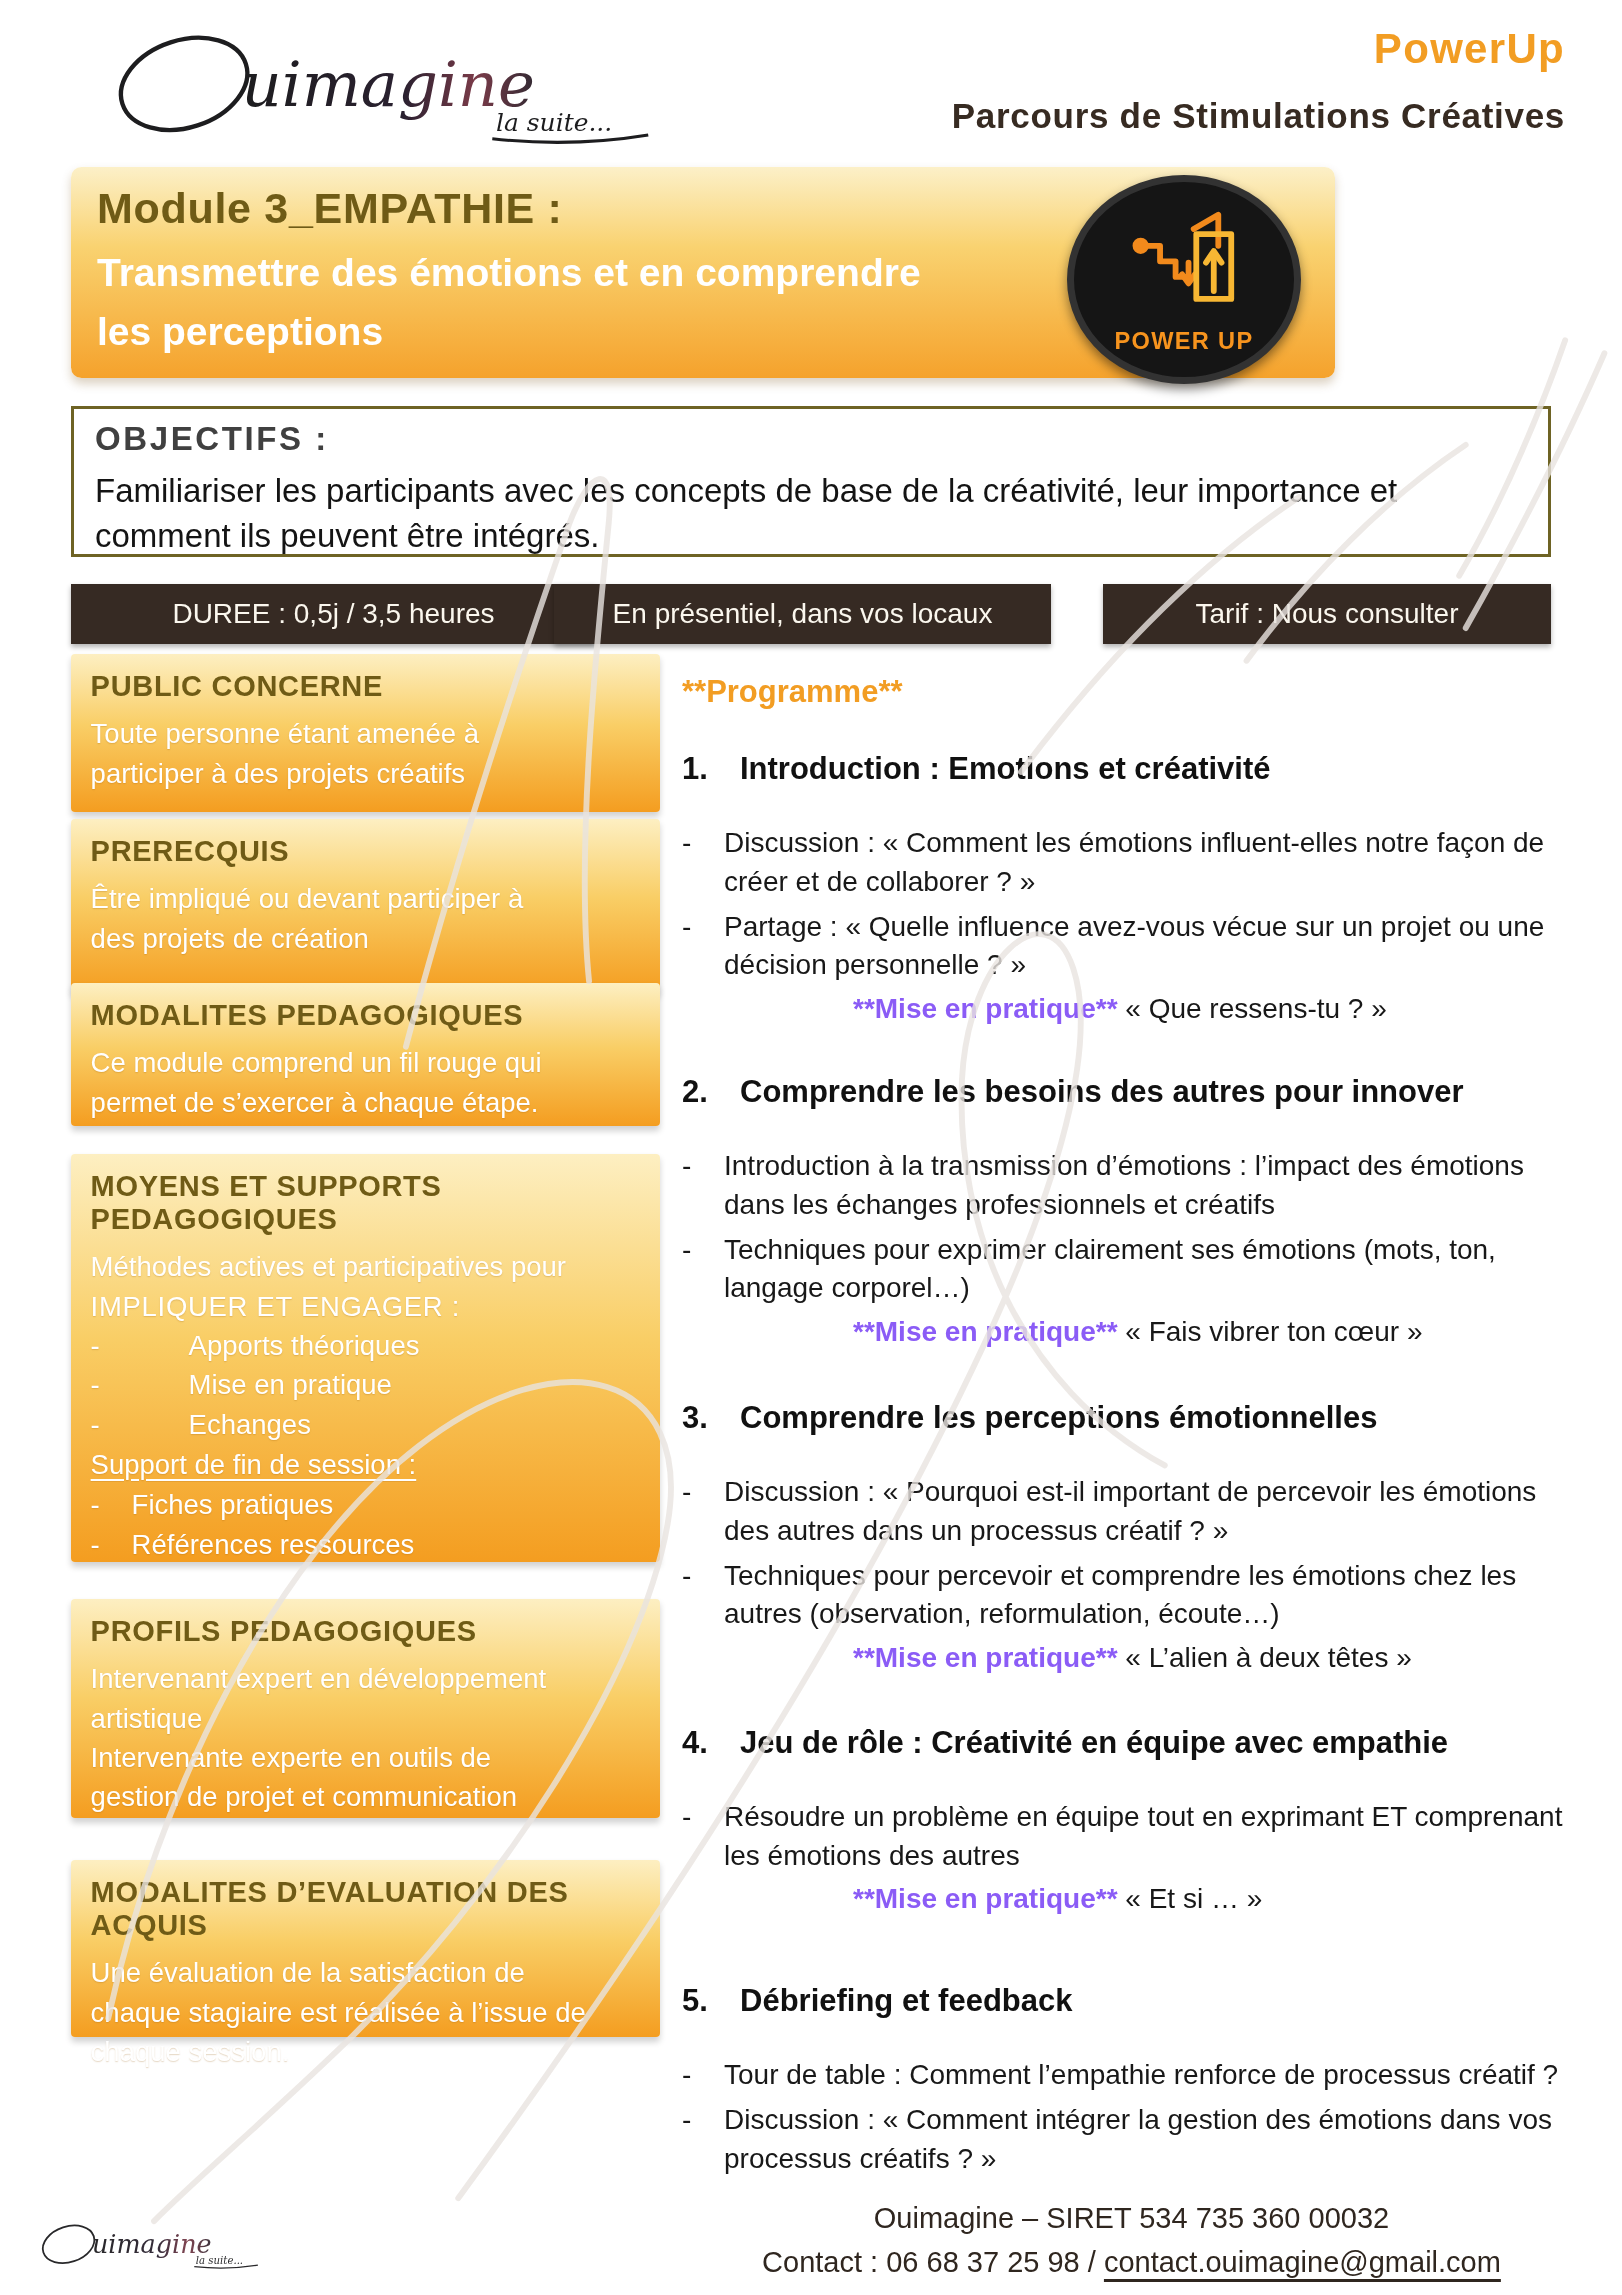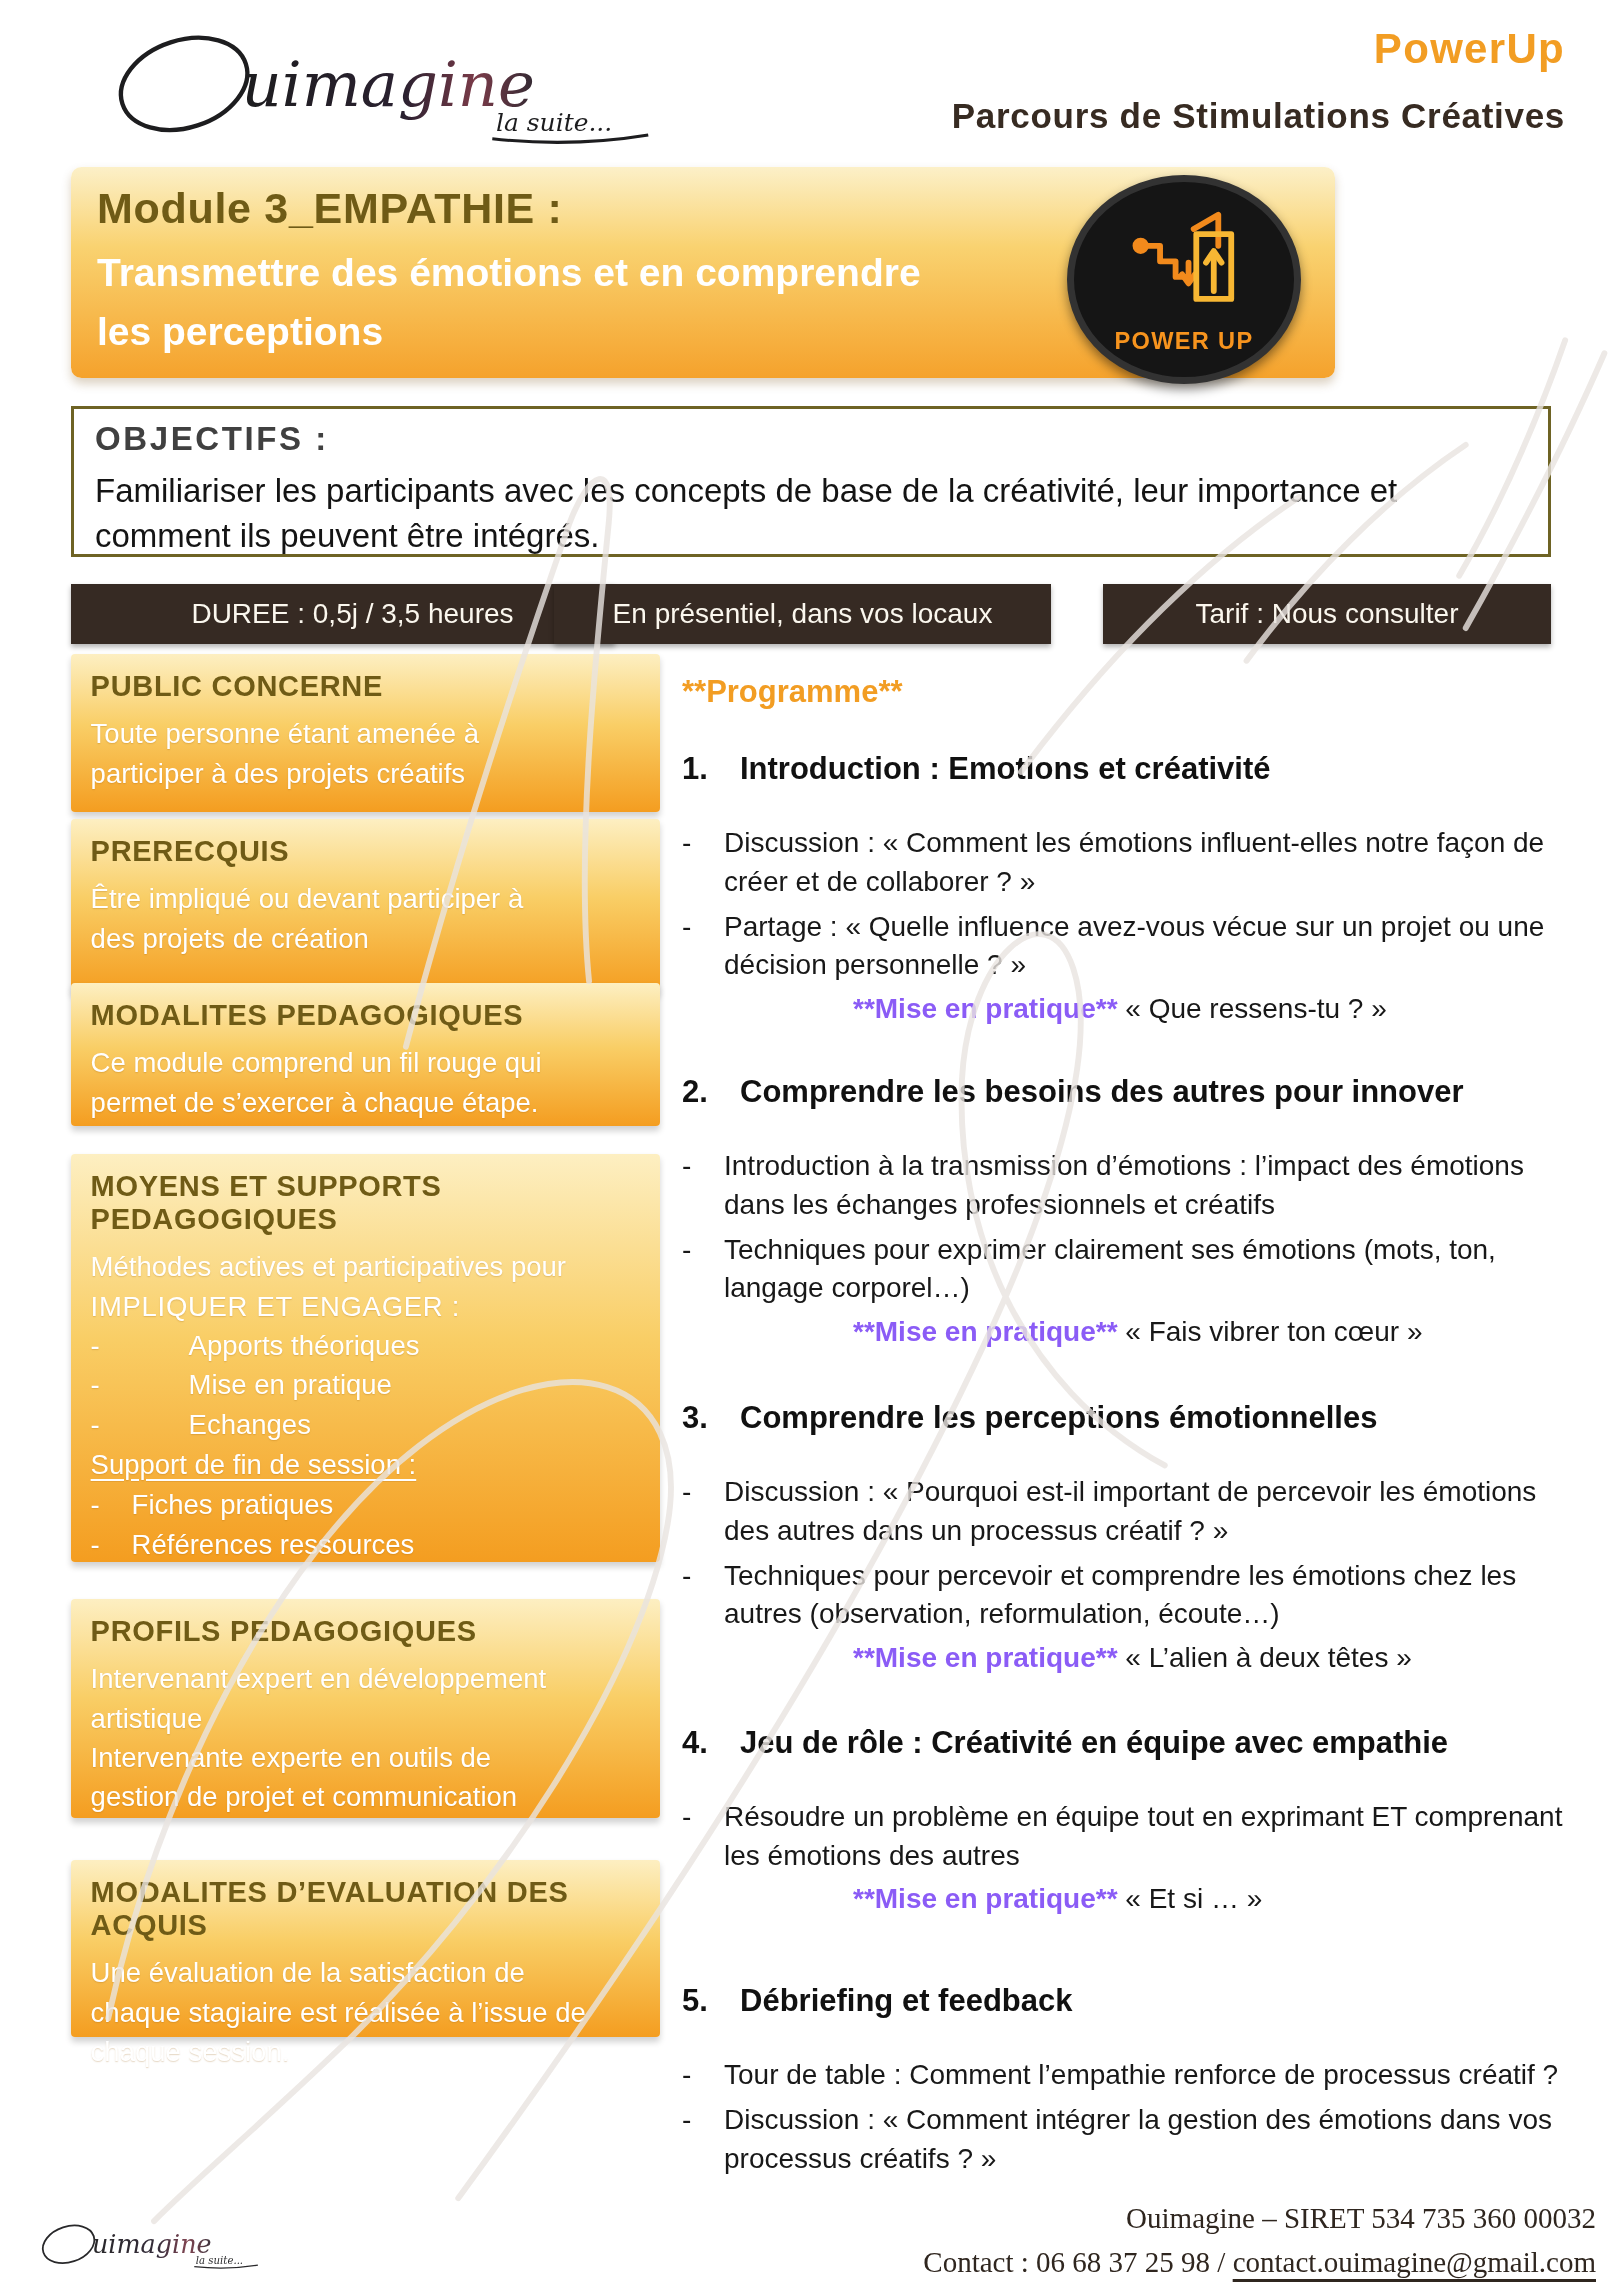--- a/index.html
+++ b/index.html
@@ -26,21 +26,21 @@
   .badge-label{position:absolute;left:0;right:0;bottom:22px;text-align:center;font-size:23.6px;font-weight:bold;color:#F7941E;letter-spacing:1.3px;}
 
   
   .objectifs{position:absolute;left:71px;top:406px;width:1474px;height:145px;background:#ffffff;border:3.3px solid #6E6324;}
   .objectifs-heading{position:absolute;left:21px;top:10.5px;font-size:33px;font-weight:600;color:#404040;letter-spacing:2.6px;}
   .objectifs-body{position:absolute;left:21px;top:60px;width:1413px;font-size:33px;line-height:1.35;color:#141414;}
 
   
   .bar{position:absolute;top:584px;height:60px;background:#362A23;color:#FBF7EE;font-size:28px;
     display:flex;align-items:center;justify-content:center;box-shadow:0 3.3px 5.2px rgba(0,0,0,.3);}
-  .bar1{left:71px;width:525px;padding-left:19px;}
+  .bar1{left:71px;width:525px;}
   .bar2{left:554px;width:497px;}
   .bar3{left:1103px;width:448px;}
 
   
   .sbox{position:absolute;left:71px;width:589px;border-radius:3.9px;
     background:linear-gradient(180deg,#FDEFC2 0%,#F9CE66 45%,#F49D20 100%);
     box-shadow:0 4.6px 6.5px rgba(0,0,0,.18);padding:15.7px 19.6px;box-sizing:border-box;}
   .sbox-heading{font-size:29px;font-weight:bold;color:#6F5B16;letter-spacing:0.7px;margin-bottom:11.8px;}
   .sbox-line{font-size:27.5px;color:#ffffff;line-height:1.42;text-shadow:0 0.7px 1.3px rgba(150,90,10,.25);}
   .sbox-line.caps{letter-spacing:0.7px;}
@@ -63,21 +63,21 @@
   .psec-title{text-underline-offset:6.5px;text-decoration-thickness:2.6px;}
   .pbullets{margin-top:37px;}
   .pbullet{display:flex;font-size:28px;line-height:1.38;color:#181818;margin-bottom:6.5px;}
   .pbullet .dash{width:42px;flex:none;}
   .pbullet .btext{flex:1;}
   .practice{margin-top:7.9px;padding-left:171px;font-size:28px;color:#181818;}
   .practice .plabel{color:#8b5cf6;font-weight:600;}
   .sec1{top:751px;} .sec2{top:1074px;} .sec3{top:1400px;} .sec4{top:1725px;} .sec5{top:1983px;}
 
   
-  .footer{position:absolute;left:667px;top:2197px;width:929px;text-align:right;font-size:29px;color:#2F261F;line-height:1.5;font-family:Liberation Serif, serif;}
+  .footer{position:absolute;left:667px;top:2197px;width:929px;text-align:center;font-size:29px;color:#2F261F;line-height:1.5;}
   .footer a{color:inherit;text-decoration:underline;text-underline-offset:6.5px;text-decoration-thickness:2.6px;}
 
   
   .watermark{position:absolute;left:0;top:0;width:1623px;height:2295px;pointer-events:none;z-index:3;}
 </style>
 </head>
 <body>
 
 <svg width="0" height="0" style="position:absolute" aria-hidden="true">
   <defs>

